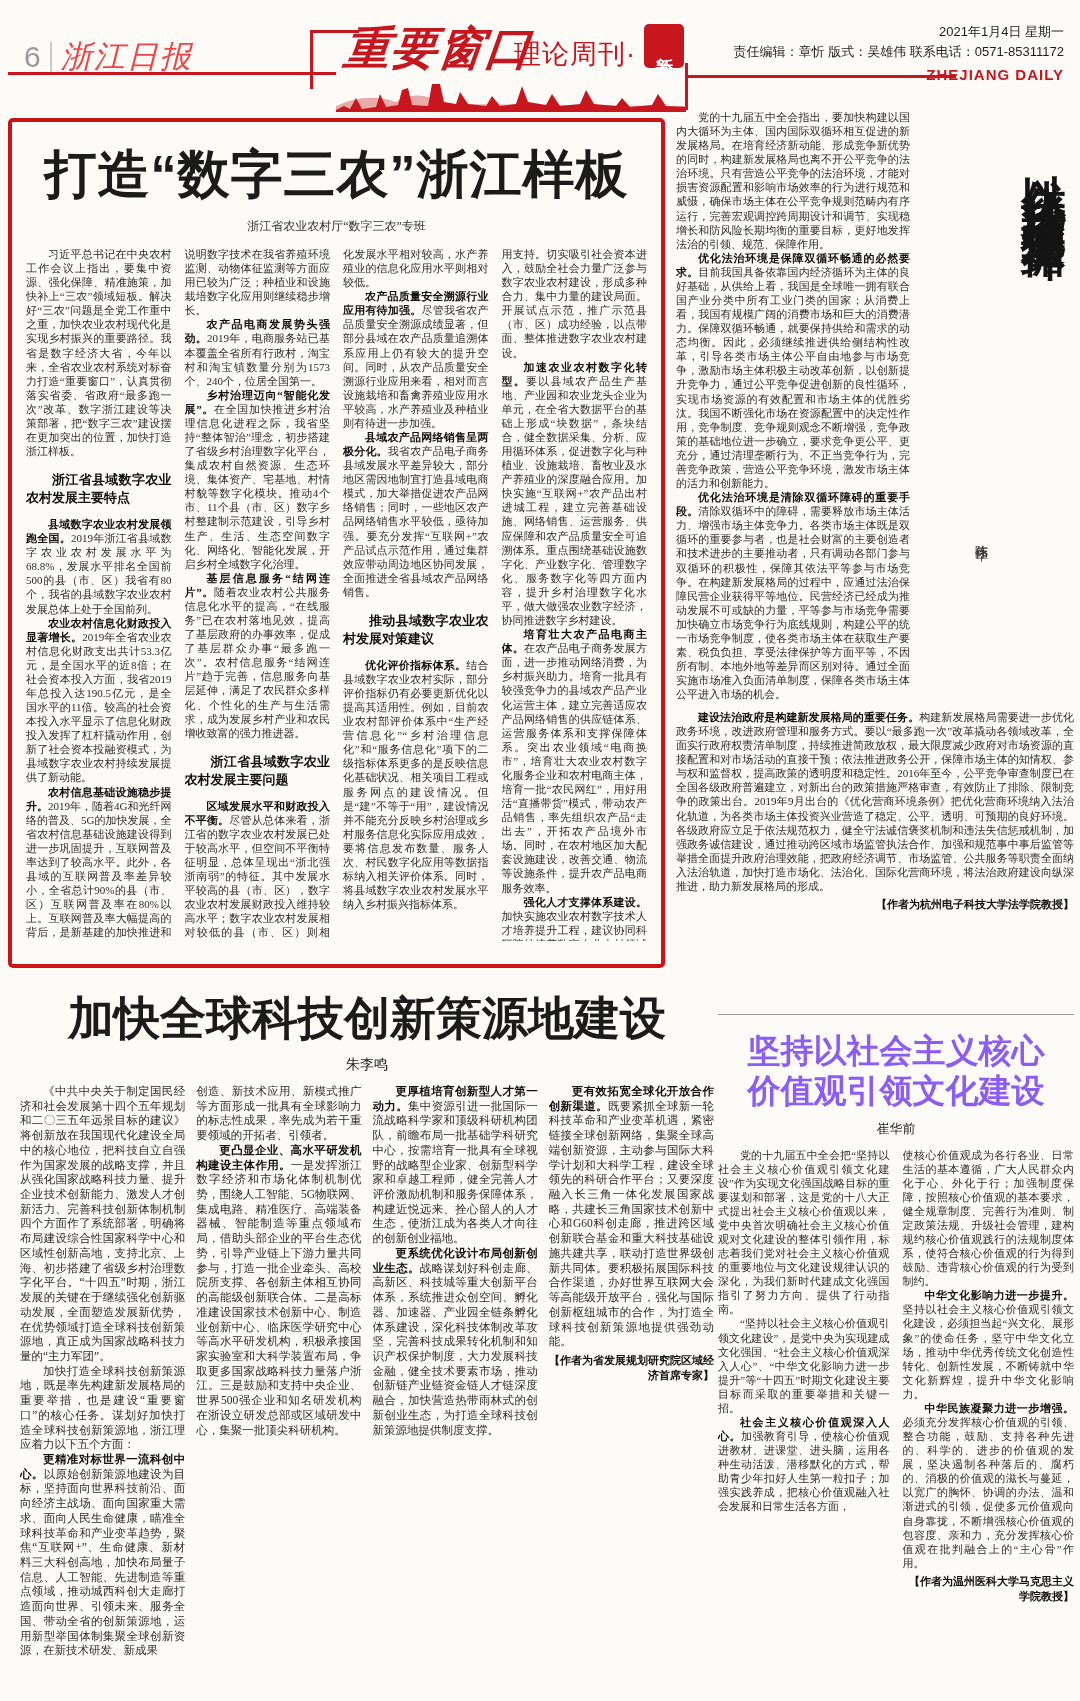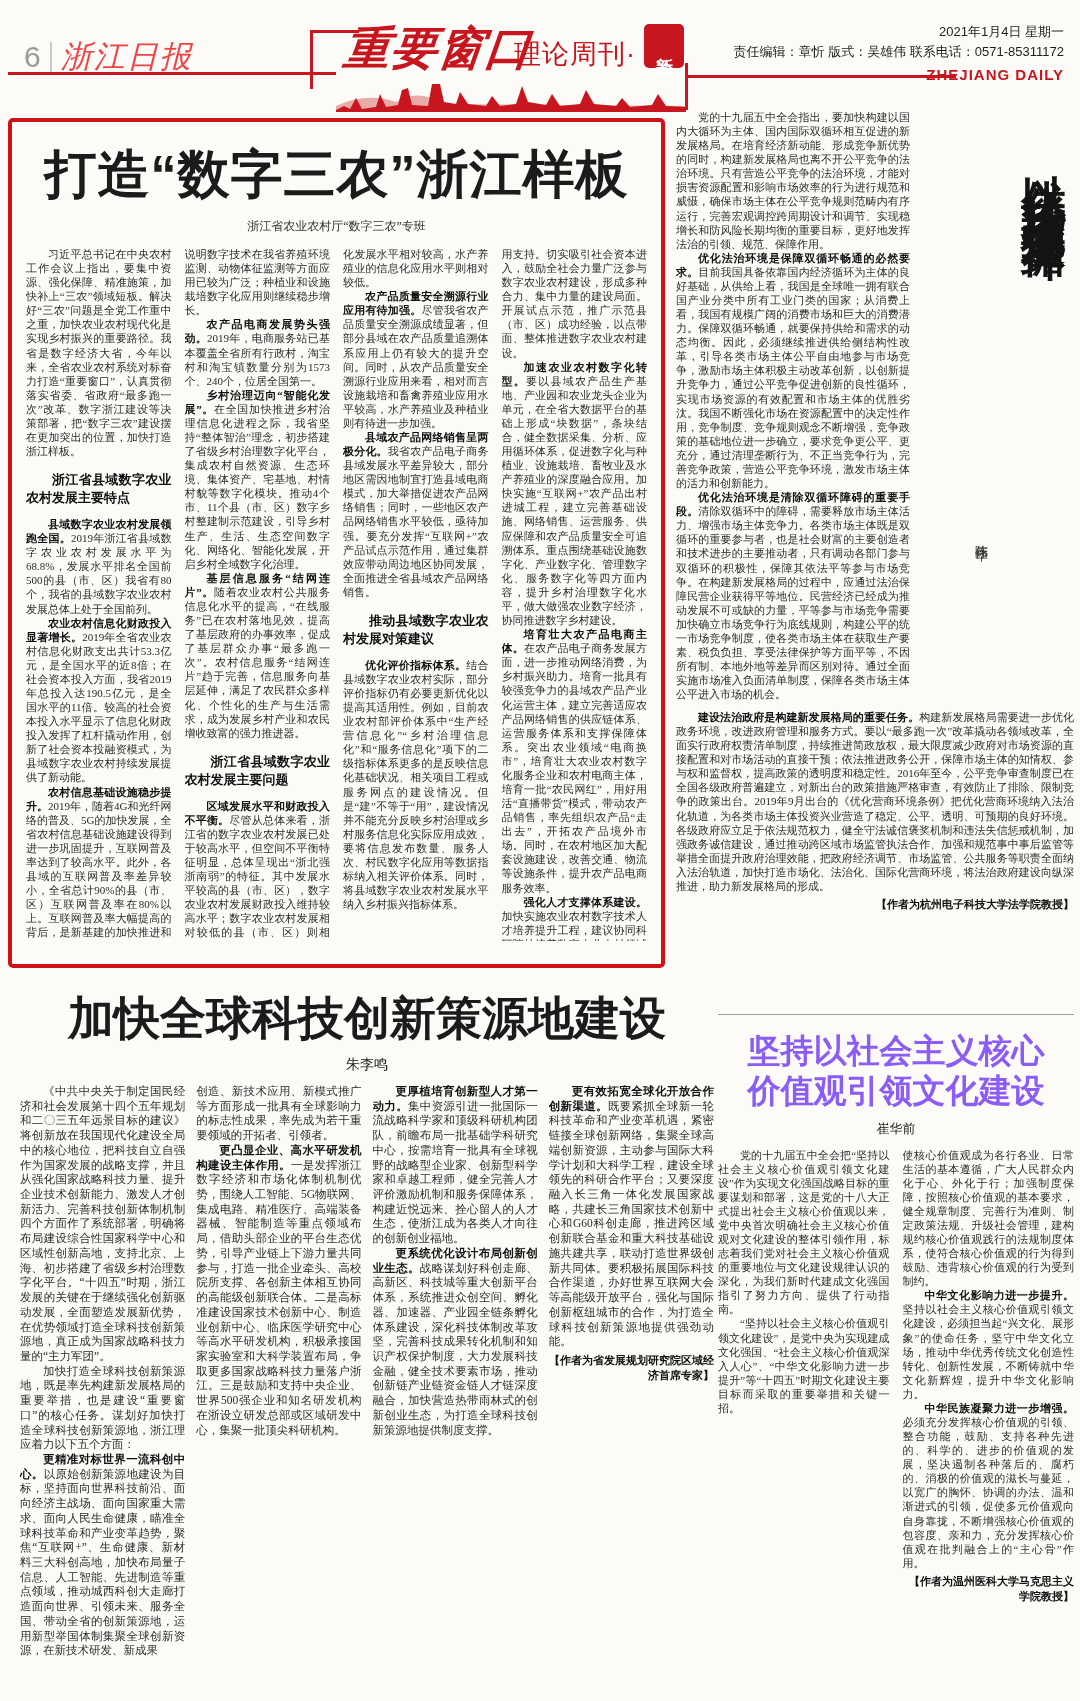--- a/index.html
+++ b/index.html
@@ -174,20 +174,21 @@
   <div class="art-br">
     <h2 class="br-h2">
       <span>坚持以社会主义核心</span><br>
       <span>价值观引领文化建设</span>
     </h2>
     <div class="br-author">崔华前</div>
     <div class="cols2">
       <div class="col">
           <p class="para">党的十九届五中全会把“坚持以社会主义核心价值观引领文化建设”作为实现文化强国战略目标的重要谋划和部署，这是党的十八大正式提出社会主义核心价值观以来，党中央首次明确社会主义核心价值观对文化建设的整体引领作用，标志着我们党对社会主义核心价值观的重要地位与文化建设规律认识的深化，为我们新时代建成文化强国指引了努力方向、提供了行动指南。</p>
           <p class="para">“坚持以社会主义核心价值观引领文化建设”，是党中央为实现建成文化强国、“社会主义核心价值观深入人心”、“中华文化影响力进一步提升”等“十四五”时期文化建设主要目标而采取的重要举措和关键一招。</p>
+          <p class="para"><strong>社会主义核心价值观深入人心。</strong>加强教育引导，使核心价值观进教材、进课堂、进头脑，运用各种生动活泼、潜移默化的方式，帮助青少年扣好人生第一粒扣子；加强实践养成，把核心价值观融入社会发展和日常生活各方面，</p>
         </div>
       <div class="col">
           <p class="para noind">使核心价值观成为各行各业、日常生活的基本遵循，广大人民群众内化于心、外化于行；加强制度保障，按照核心价值观的基本要求，健全规章制度、完善行为准则、制定政策法规、升级社会管理，建构规约核心价值观践行的法规制度体系，使符合核心价值观的行为得到鼓励、违背核心价值观的行为受到制约。</p>
           <p class="para"><strong>中华文化影响力进一步提升。</strong>坚持以社会主义核心价值观引领文化建设，必须担当起“兴文化、展形象”的使命任务，坚守中华文化立场，推动中华优秀传统文化创造性转化、创新性发展，不断铸就中华文化新辉煌，提升中华文化影响力。</p>
           <p class="para"><strong>中华民族凝聚力进一步增强。</strong>必须充分发挥核心价值观的引领、整合功能，鼓励、支持各种先进的、科学的、进步的价值观的发展，坚决遏制各种落后的、腐朽的、消极的价值观的滋长与蔓延，以宽广的胸怀、协调的办法、温和渐进式的引领，促使多元价值观向自身靠拢，不断增强核心价值观的包容度、亲和力，充分发挥核心价值观在批判融合上的“主心骨”作用。</p>
           <p class="attr">【作者为温州医科大学马克思主义学院教授】</p>
         </div>
     </div>
   </div>
 

